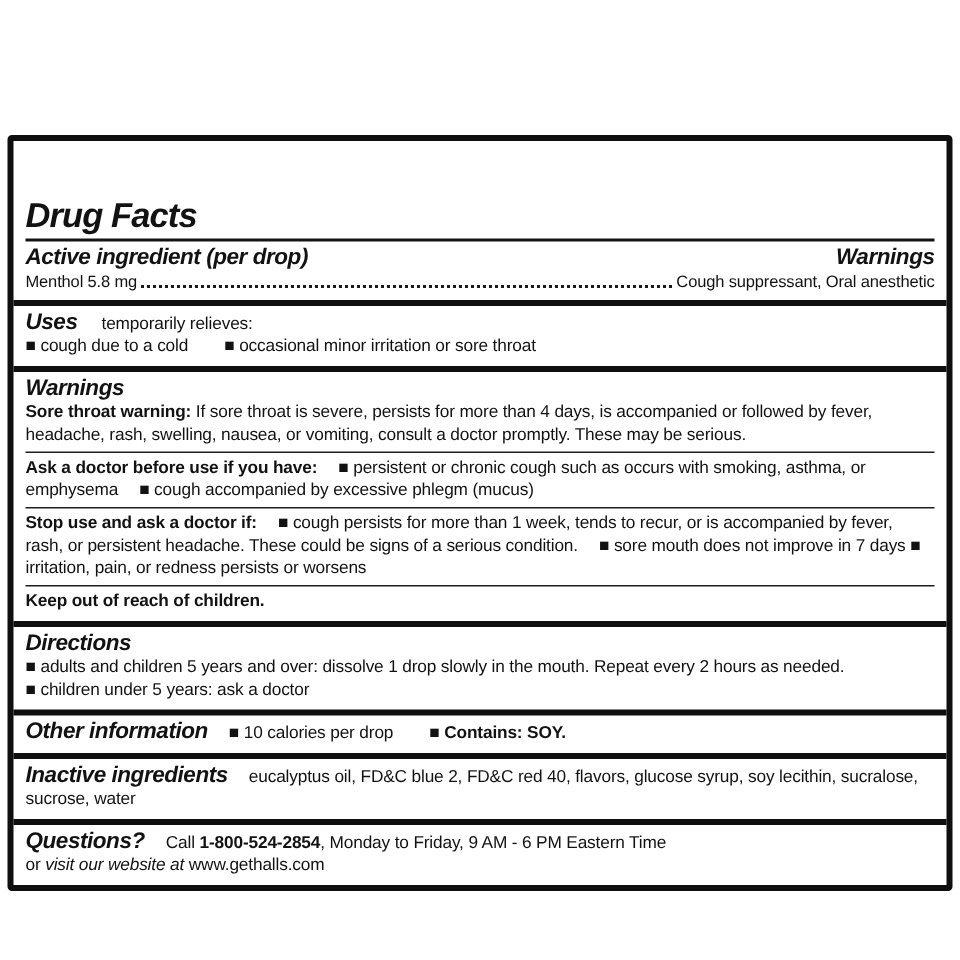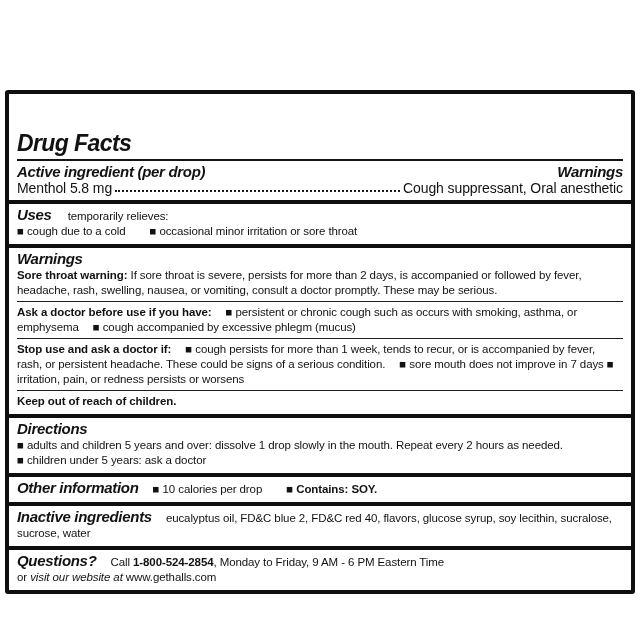--- a/index.html
+++ b/index.html
@@ -50,21 +50,21 @@
   .bi { font-weight: normal; font-style: italic; }
   .b { font-weight: bold; }
   .heads-row {
     display: flex;
     justify-content: space-between;
     align-items: baseline;
   }
   .dot-row {
     display: flex;
     align-items: flex-end;
-    font-size: 14px;
+    font-size: 11px;
     line-height: 14px;
   }
   .leader {
     flex: 1 1 auto;
     border-bottom: 2px dotted #1a1a1a;
     margin: 0 3px 3px 3px;
     min-width: 20px;
   }
   .bar {
     height: 4px;
@@ -107,21 +107,21 @@
   <div class="sec">
     <p class="body uses-head-row"><span class="h2">Uses</span><span>temporarily relieves:</span></p>
     <p class="body"><span class="blt">■</span> <span>cough due to a cold</span><span class="blt wide">■</span> <span>occasional minor irritation or sore throat</span></p>
   </div>
 
   <div class="bar"></div>
 
   <div class="sec">
     <div class="h2">Warnings</div>
 
-    <p class="body"><span class="lead">Sore throat warning:</span> <span>If sore throat is severe, persists for more than 2 days, is accompanied or followed by fever, headache, rash, swelling, nausea, or vomiting, consult a doctor promptly. These may be serious.</span></p>
+    <p class="body"><span class="lead">Sore throat warning:</span> <span>If sore throat is severe, persists for more than 4 days, is accompanied or followed by fever, headache, rash, swelling, nausea, or vomiting, consult a doctor promptly. These may be serious.</span></p>
 
     <hr class="thin-rule">
 
     <p class="body"><span class="lead">Ask a doctor before use if you have:</span><span class="blt mid">■</span> <span>persistent or chronic cough such as occurs with smoking, asthma, or emphysema</span><span class="blt mid">■</span> <span>cough accompanied by excessive phlegm (mucus)</span></p>
 
     <hr class="thin-rule">
 
     <p class="body"><span class="lead">Stop use and ask a doctor if:</span><span class="blt mid">■</span> <span>cough persists for more than 1 week, tends to recur, or is accompanied by fever, rash, or persistent headache. These could be signs of a serious condition.</span><span class="blt mid">■</span> <span>sore mouth does not improve in 7 days</span> <span class="blt">■</span> <span>irritation, pain, or redness persists or worsens</span></p>
 
     <hr class="thin-rule">

